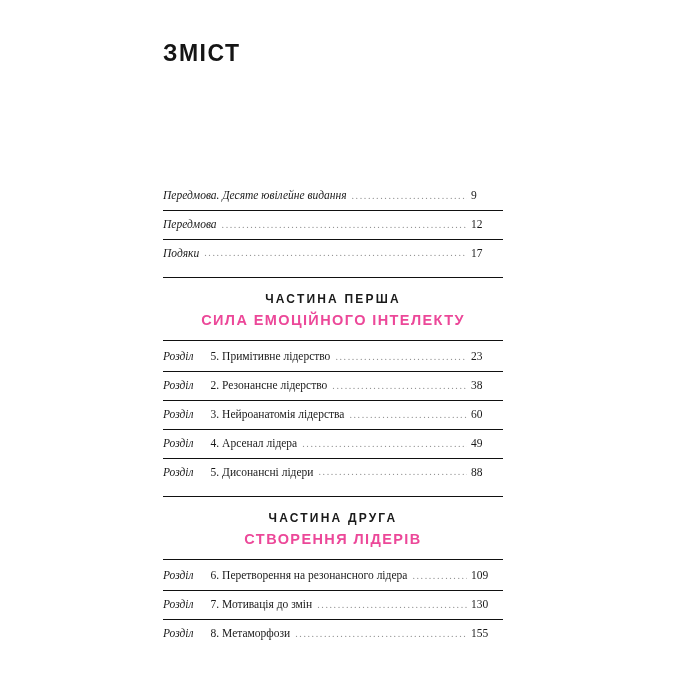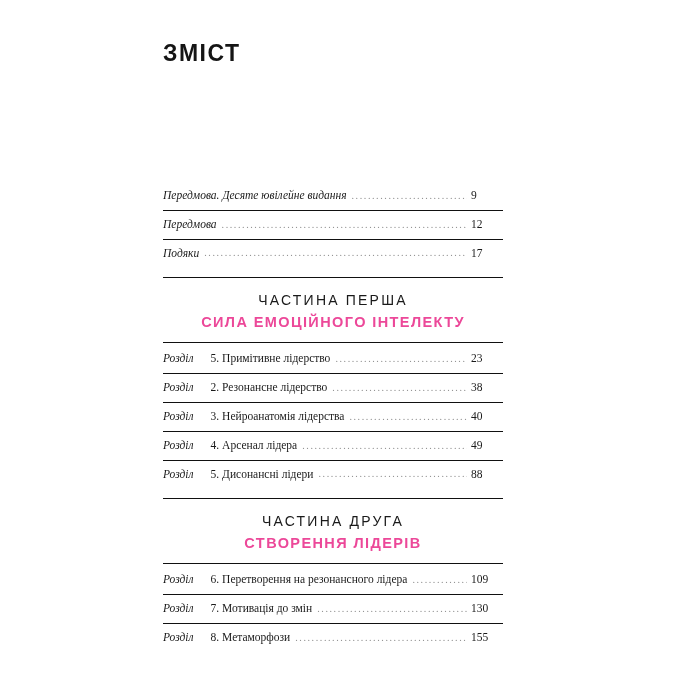--- a/index.html
+++ b/index.html
@@ -82,22 +82,22 @@
   }
   .part {
     width: 340px;
     text-align: center;
   }
   .part-top {
     margin-top: 14px;
   }
   .part-label {
     font-family: "Liberation Sans", sans-serif;
-    font-size: 14px;
-    font-weight: 400;
+    font-size: 12px;
+    font-weight: 700;
     letter-spacing: 2.2px;
     color: #1a1a1a;
     margin: 12px 0 6px 0;
   }
   .part-name {
     font-family: "Liberation Sans", sans-serif;
     font-size: 14.5px;
     font-weight: 700;
     letter-spacing: 1.4px;
     color: #ec4899;
@@ -169,21 +169,21 @@
         <span class="label">2. Резонансне лідерство</span>
         <span class="dots">....................................................................................................</span>
         <span class="page-num">38</span>
       </div>
       <hr class="rule">
 
       <div class="entry">
         <span class="chapword">Розділ</span>
         <span class="label">3. Нейроанатомія лідерства</span>
         <span class="dots">....................................................................................................</span>
-        <span class="page-num">40</span>
+        <span class="page-num">60</span>
       </div>
       <hr class="rule">
 
       <div class="entry">
         <span class="chapword">Розділ</span>
         <span class="label">4. Арсенал лідера</span>
         <span class="dots">....................................................................................................</span>
         <span class="page-num">49</span>
       </div>
       <hr class="rule">

